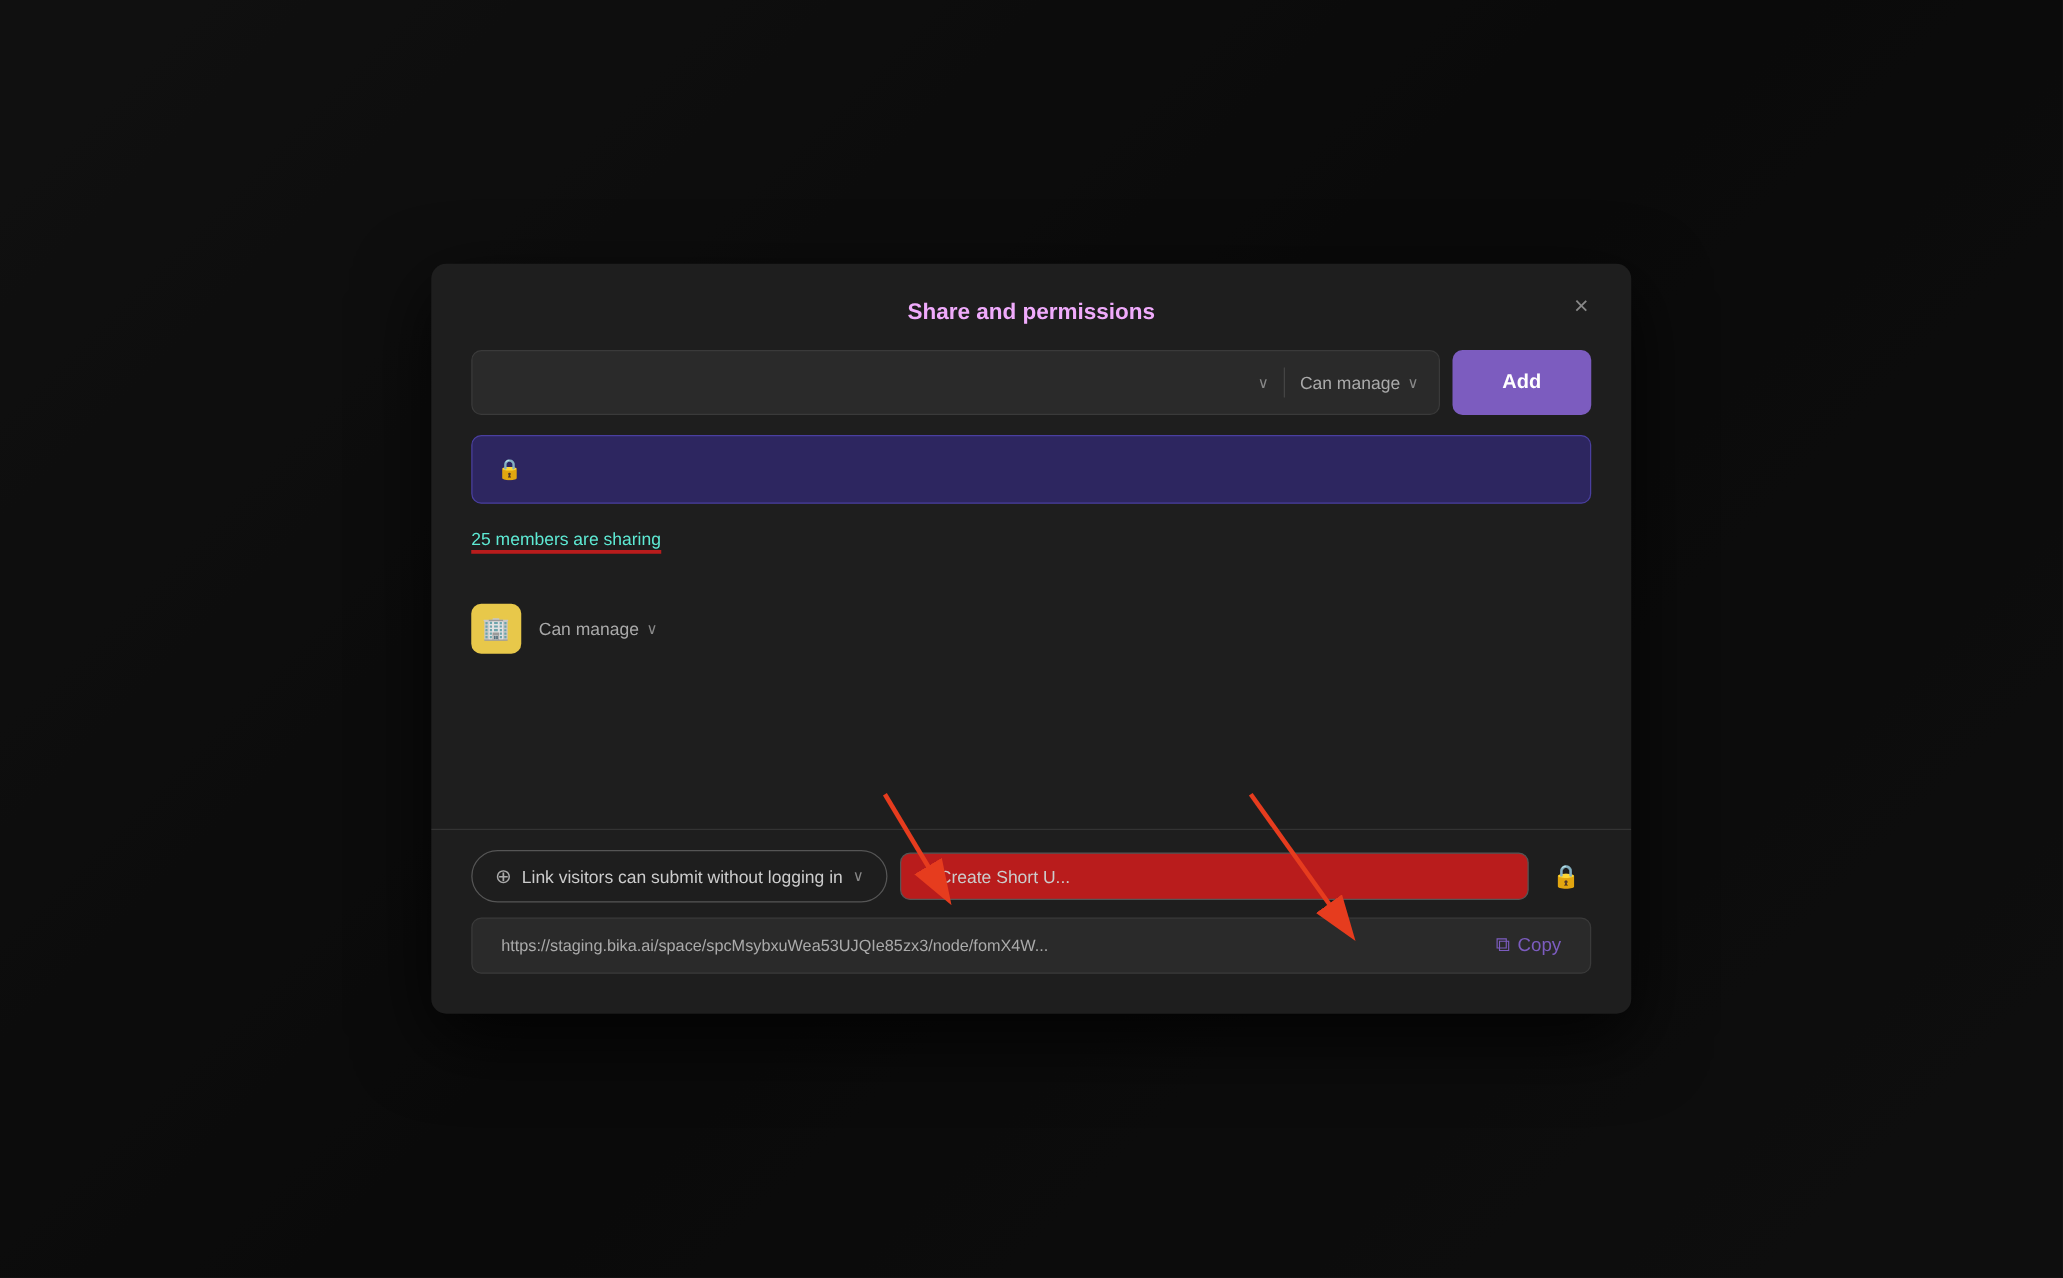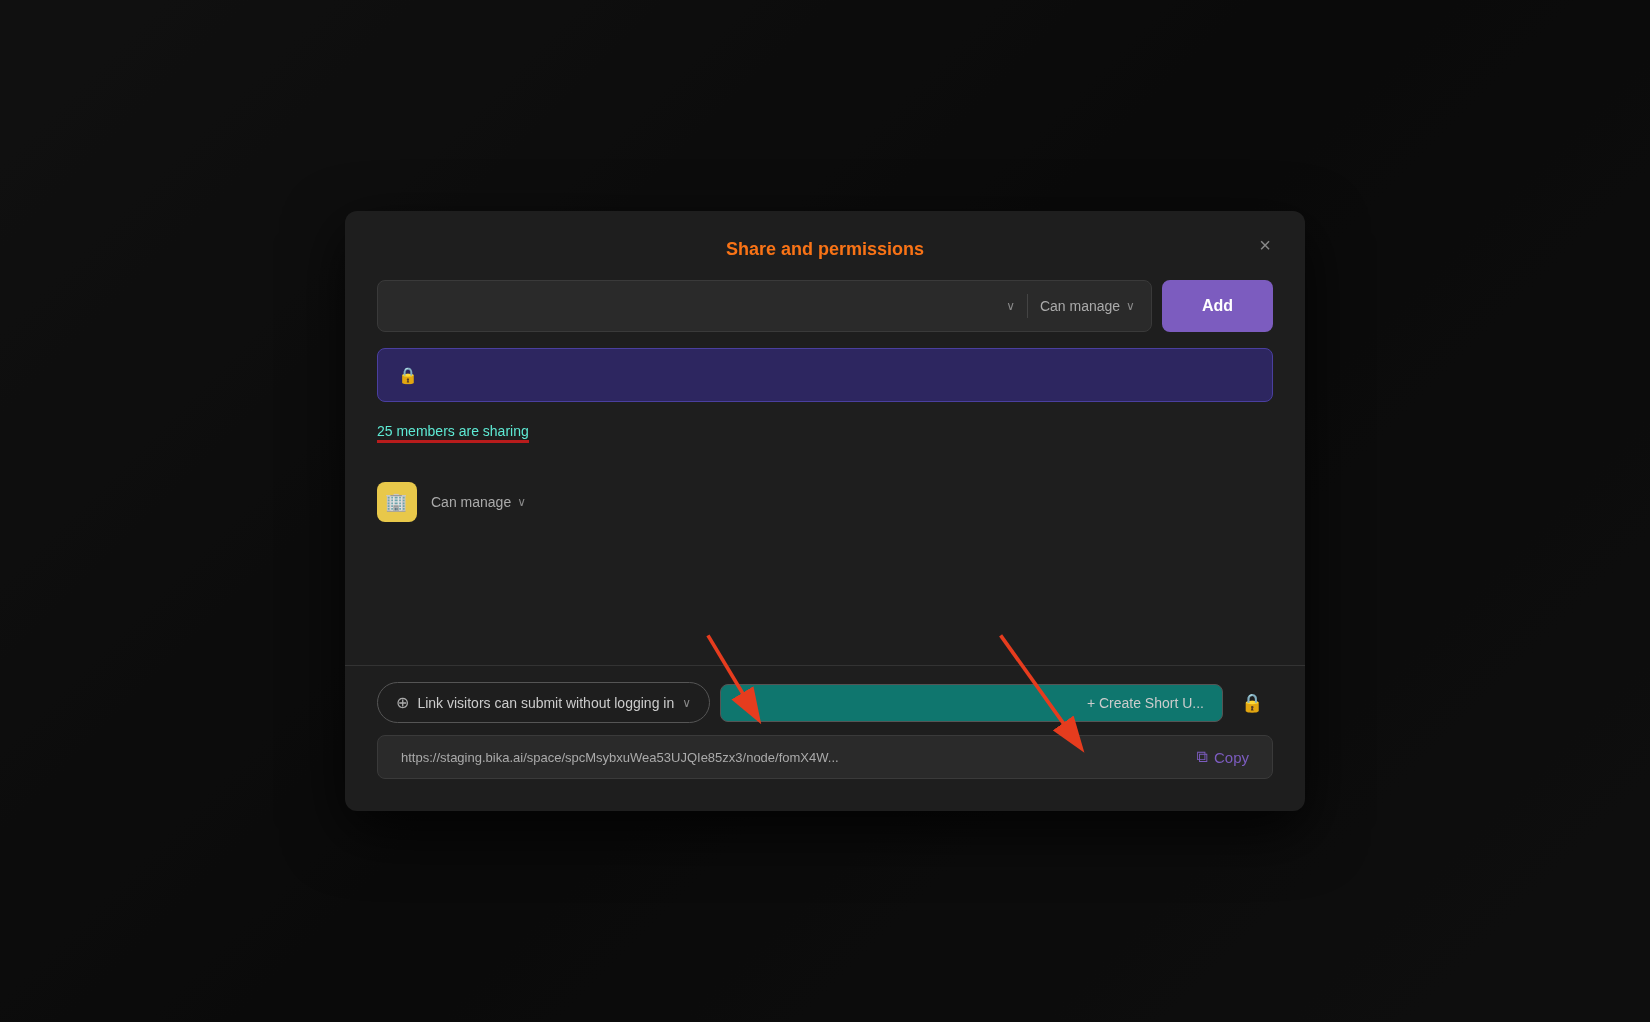--- a/index.html
+++ b/index.html
@@ -49,21 +49,21 @@
 
     .modal-header {
       display: flex;
       align-items: center;
       justify-content: center;
       padding: 28px 32px 20px;
       position: relative;
     }
 
     .modal-title {
-      color: #f97316;
+      color: #f0abfc;
       font-size: 18px;
       font-weight: 600;
     }
 
     .modal-close {
       position: absolute;
       right: 24px;
       top: 50%;
       transform: translateY(-50%);
       color: #888;
@@ -270,30 +270,29 @@
 
     .globe-icon {
       font-size: 16px;
       color: #aaa;
     }
 
     .create-short-btn {
       display: flex;
       align-items: center;
       gap: 8px;
-      background: #0f766e;
+      background: #b91c1c;
       border: 1.5px solid #555;
       border-radius: 8px;
       padding: 10px 18px;
       color: #ccc;
       font-size: 14px;
       cursor: pointer;
       white-space: nowrap;
       flex: 1;
-      justify-content: flex-end;
     }
 
     .lock-btn {
       width: 40px;
       height: 40px;
       background: transparent;
       border: none;
       display: flex;
       align-items: center;
       justify-content: center;

